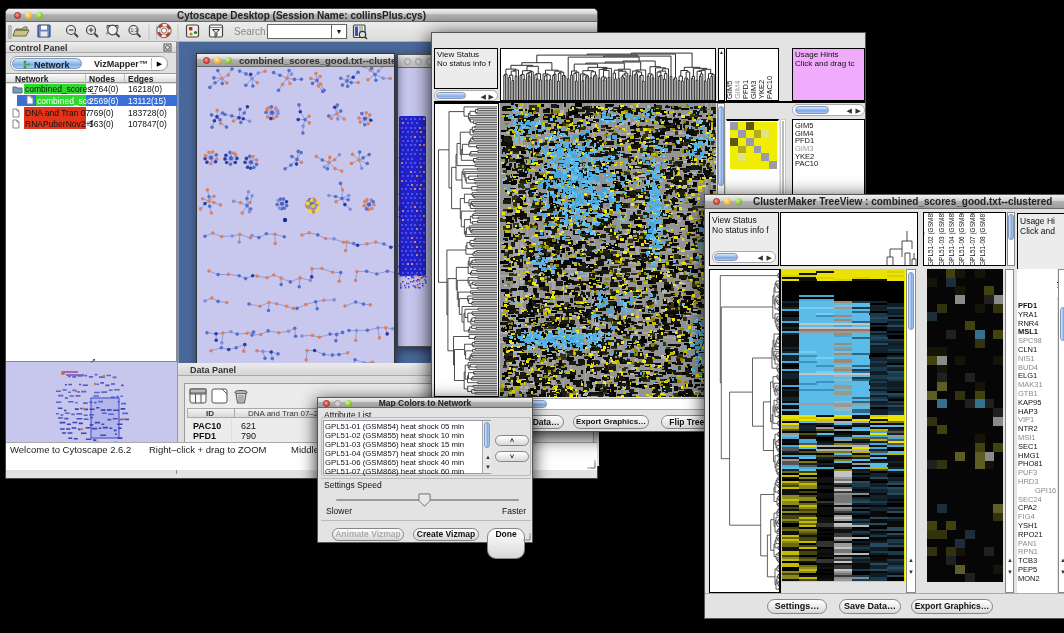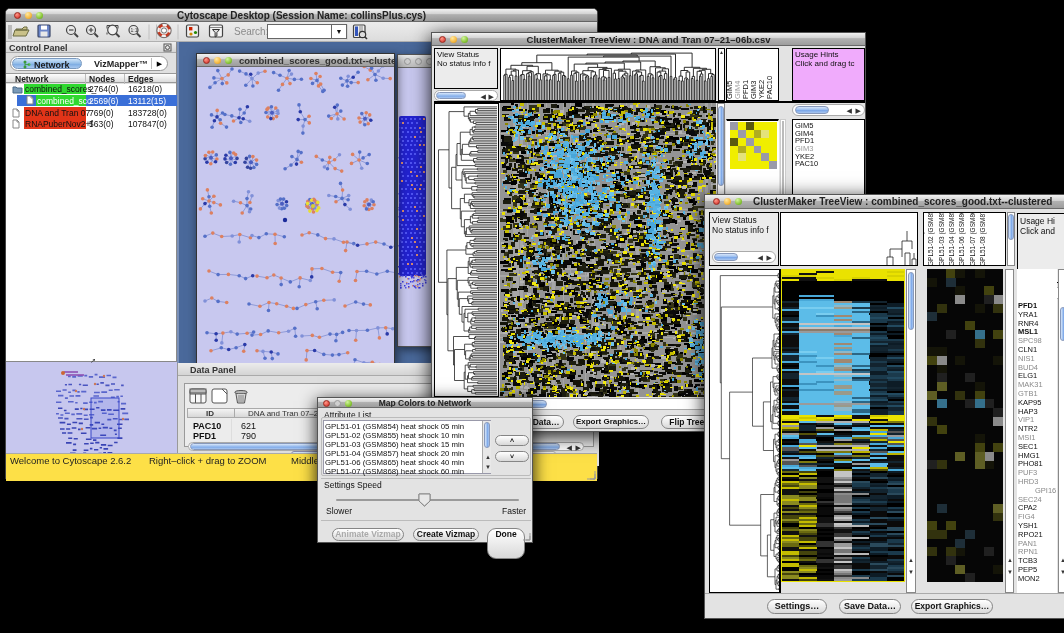--- a/index.html
+++ b/index.html
@@ -639,31 +639,30 @@
         <div class="abs" style="left:46px;top:35px;width:1px;height:22px;background:#ddd"></div>
         <div class="sb" style="left:3px;top:58px;width:396px;height:9px">
           <div class="pill" style="left:1px;top:0px;width:370px;height:7px"></div>
           <span class="arr" style="right:11px;top:1px">◀</span>
           <span class="arr" style="right:2px;top:1px">▶</span>
         </div>
       </div>
       <div class="abs" style="left:113px;top:88px;width:150px;height:12px;background:linear-gradient(#cfe2f8,#a8c8ee);border:1px solid #88a;border-radius:3px;font-size:8.5px;font-weight:bold;text-align:center;line-height:11px;color:#123">Node Attribute Browser</div>
       <div class="abs" style="left:268px;top:88px;width:110px;height:12px;background:#e8e8e8;border:1px solid #aaa;border-radius:3px;font-size:8.5px;font-weight:bold;text-align:center;line-height:11px;color:#123">Edge Attribute Browser</div>
     </div>
-    <div class="abs" style="left:0;top:444px;width:100%;height:28px;border-top:1px solid #aaa;background:#fde047">
+    <div class="abs" style="left:0;top:433px;width:100%;height:28px;border-top:1px solid #aaa;background:#ffffff">
       <span style="position:absolute;left:4px;top:1px;font-size:9.5px;color:#222">Welcome to Cytoscape 2.6.2</span>
       <span style="position:absolute;left:143px;top:1px;font-size:9.5px;color:#222">Right–click + drag  to  ZOOM</span>
       <span style="position:absolute;left:285px;top:1px;font-size:9.5px;color:#222">Middle–click + drag  to  PAN</span>
       <svg class="abs" style="right:1px;bottom:1px" width="10" height="10">
         <path d="M9 1v8H1M9 4v5H4M9 7v2H7" stroke="#999" fill="none"></path>
       </svg>
     </div>
   </div>
 <div class="abs" style="left:431px;top:32px;width:435px;height:400px;background:#e3e3e3;border:1px solid #555;box-shadow:0 4px 18px rgba(0,0,0,.9)">
-    <div class="tb" style="height:13px;font-size:9.5px;line-height:13px">ClusterMaker TreeView : DNA and Tran 07–21–06b.csv<div class="tl tlr" style="left:7px;top:3px"></div><div class="tl tly" style="left:18px;top:3px"></div><div class="tl tlg" style="left:29px;top:3px"></div></div>
     <div class="gpane" style="left:2px;top:15px;width:64px;height:41px;background:#ececec">
       <span style="position:absolute;left:2px;top:1px;font-size:8px;color:#111">View Status</span>
       <span style="position:absolute;left:2px;top:10px;font-size:8px;color:#111">No status info f</span>
     </div>
     <div class="sb" style="left:2px;top:57px;width:64px;height:11px">
       <div class="pill" style="left:1px;top:1px;width:30px;height:7px"></div>
       <span class="arr" style="right:11px;top:2px">◀</span>
       <span class="arr" style="right:3px;top:2px">▶</span>
     </div>
     <div class="pane" style="left:68px;top:15px;width:216px;height:53px"></div>

